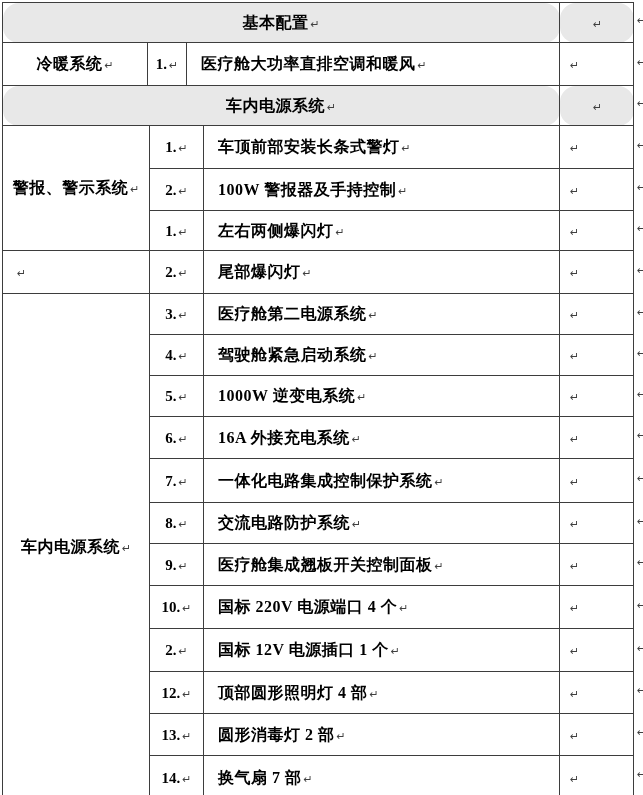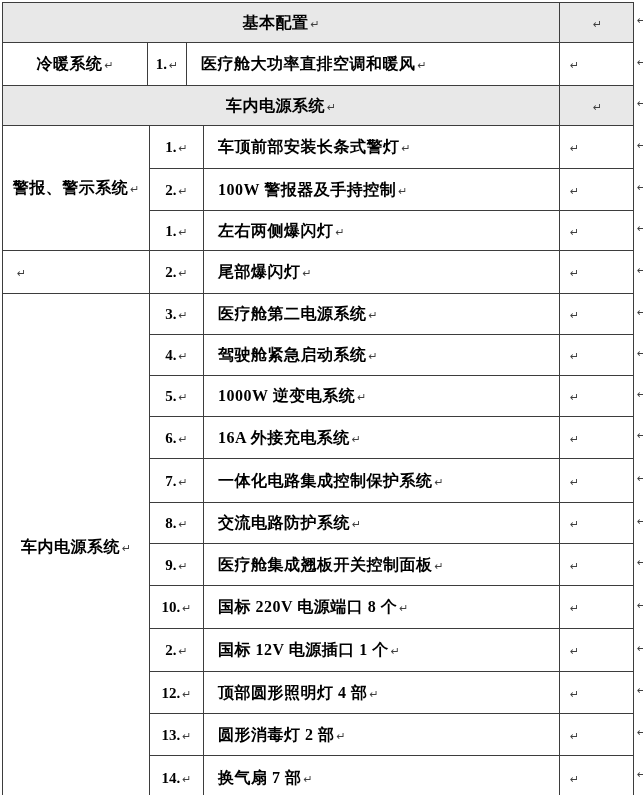--- a/index.html
+++ b/index.html
@@ -10,21 +10,21 @@
   }
   .page{position:relative;width:643px;height:795px;overflow:hidden;background:#fff;}
   table{border-collapse:collapse;table-layout:fixed;margin-left:2px;}
   .tA{margin-top:2px;}
   .tB{margin-top:-1px;}
   td{
     border:1px solid #3d3d3d;vertical-align:middle;padding:0;
     font-size:16px;letter-spacing:0.5px;line-height:1.2;
     overflow:hidden;white-space:nowrap;
   }
-  td.hdr{background:#e8e8e8;text-align:center;}
+  td.hdr{background:#e8e8e8;text-align:center;border-radius:16px;}
   td.cat{text-align:center;}
   td.cat-empty{text-align:left;padding-left:12px;}
   td.num{text-align:center;letter-spacing:0;font-size:15px;}
   td.desc{text-align:left;padding-left:14px;}
   td.c4{text-align:left;padding-left:8px;}
   td.c4.center{text-align:center;padding-left:0;}
   .pm{
     font-size:11px;font-weight:400;color:#3f3f3f;margin-left:2px;
     font-family:"DejaVu Sans",sans-serif;letter-spacing:0;
   }
@@ -128,21 +128,21 @@
       <td class="desc"><span>交流电路防护系统</span><span class="pm">↵</span></td>
       <td class="c4"><span class="pm">↵</span></td>
     </tr>
     <tr style="height:42px">
       <td class="num"><span>9.</span><span class="pm">↵</span></td>
       <td class="desc"><span>医疗舱集成翘板开关控制面板</span><span class="pm">↵</span></td>
       <td class="c4"><span class="pm">↵</span></td>
     </tr>
     <tr style="height:43px">
       <td class="num"><span>10.</span><span class="pm">↵</span></td>
-      <td class="desc"><span>国标 220V 电源端口 8 个</span><span class="pm">↵</span></td>
+      <td class="desc"><span>国标 220V 电源端口 4 个</span><span class="pm">↵</span></td>
       <td class="c4"><span class="pm">↵</span></td>
     </tr>
     <tr style="height:43px">
       <td class="num"><span>2.</span><span class="pm">↵</span></td>
       <td class="desc"><span>国标 12V 电源插口 1 个</span><span class="pm">↵</span></td>
       <td class="c4"><span class="pm">↵</span></td>
     </tr>
     <tr style="height:42px">
       <td class="num"><span>12.</span><span class="pm">↵</span></td>
       <td class="desc"><span>顶部圆形照明灯 4 部</span><span class="pm">↵</span></td>

